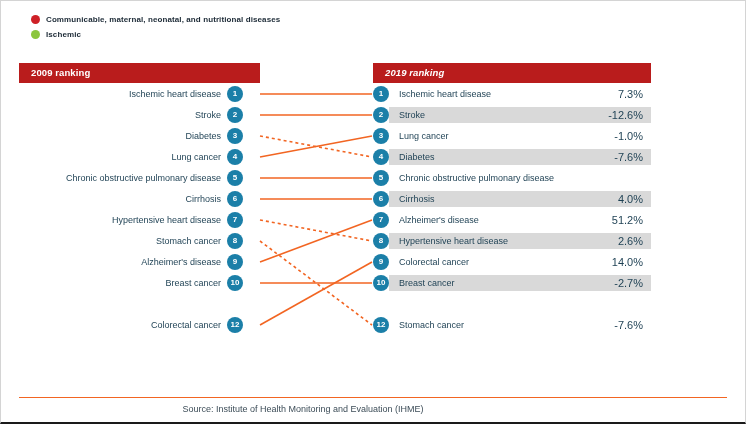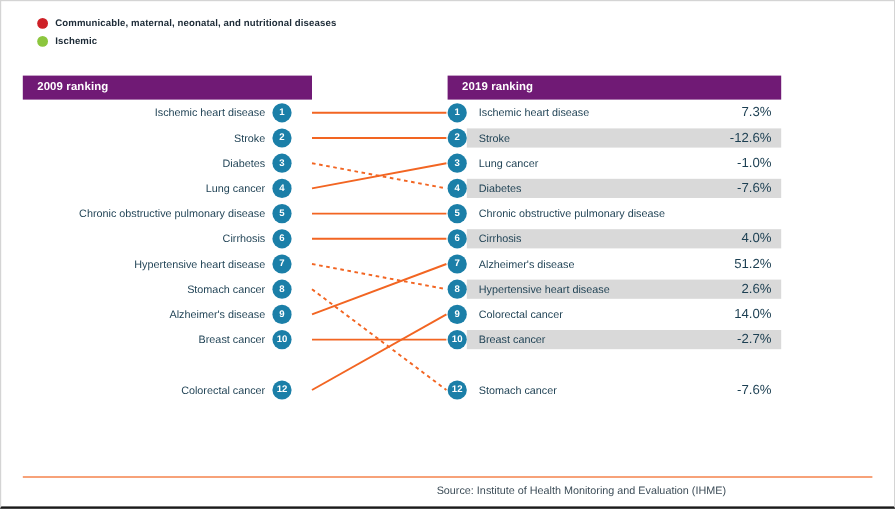--- a/index.html
+++ b/index.html
@@ -15,23 +15,23 @@
   }
   .stage{position:absolute;left:0;top:0;width:744px;height:420px;}
 
   
   .legend{position:absolute;left:30px;top:12px;}
   .legend-row{display:flex;align-items:center;height:13px;margin-bottom:2px;}
   .legend-dot{width:9px;height:9px;border-radius:50%;flex:0 0 auto;margin-right:6px;}
   .legend-label{font-size:8px;font-weight:bold;color:#1c2a36;letter-spacing:.1px;white-space:nowrap;text-align:right;}
 
   
-  .hdr{position:absolute;height:20px;background:#701a75;box-sizing:border-box;}
+  .hdr{position:absolute;height:20px;background:#b91c1c;box-sizing:border-box;}
   .hdr-left{left:18px;top:62px;width:241px;}
-  .hdr-right{left:372px;top:62px;width:278px;}
+  .hdr-right{left:372px;top:62px;width:278px;font-style:italic;}
   .hdr-title{position:absolute;left:12px;top:0;line-height:20px;font-size:9.5px;font-weight:bold;color:#ffffff;letter-spacing:.1px;white-space:nowrap;}
   .hdr-title.right-al{left:auto;right:12px;}
 
   
   .left-col{position:absolute;left:0;top:0;width:260px;height:420px;}
   .lrow{position:absolute;right:18px;height:16px;display:flex;align-items:center;justify-content:flex-end;white-space:nowrap;}
   .lrow .lbl{font-size:9px;color:#1c3f52;margin-right:6px;line-height:16px;}
   .bub{width:16px;height:16px;border-radius:50%;background:#1B7FA8;color:#fff;font-size:8px;font-weight:bold;
        display:flex;align-items:center;justify-content:center;flex:0 0 auto;line-height:1;}
 
@@ -42,21 +42,21 @@
   .rrow.striped .band{background:#D9D9D9;}
   .rrow .bub{position:absolute;left:0;top:0;}
   .rrow .rlbl{position:absolute;left:26px;top:0;height:16px;line-height:16px;font-size:9px;color:#1c3f52;white-space:nowrap;}
   .rrow .rval{position:absolute;right:8px;top:0;height:16px;line-height:16px;font-size:11px;color:#1c3f52;}
 
   
   .links{position:absolute;left:0;top:0;width:744px;height:420px;pointer-events:none;}
 
   
   .rule{position:absolute;left:18px;top:396px;width:708px;height:1px;background:#F26522;}
-  .source{position:absolute;left:0;top:403px;width:604px;text-align:right;font-size:9px;color:#3d4d58;}
+  .source{position:absolute;left:0;top:403px;width:604px;text-align:center;font-size:9px;color:#3d4d58;}
 </style>
 </head>
 <body>
 
 <div class="stage">
 
   <div class="legend">
     <div class="legend-row">
       <span class="legend-dot" style="background:#CE2027"></span>
       <span class="legend-label">Communicable, maternal, neonatal, and nutritional diseases</span>

